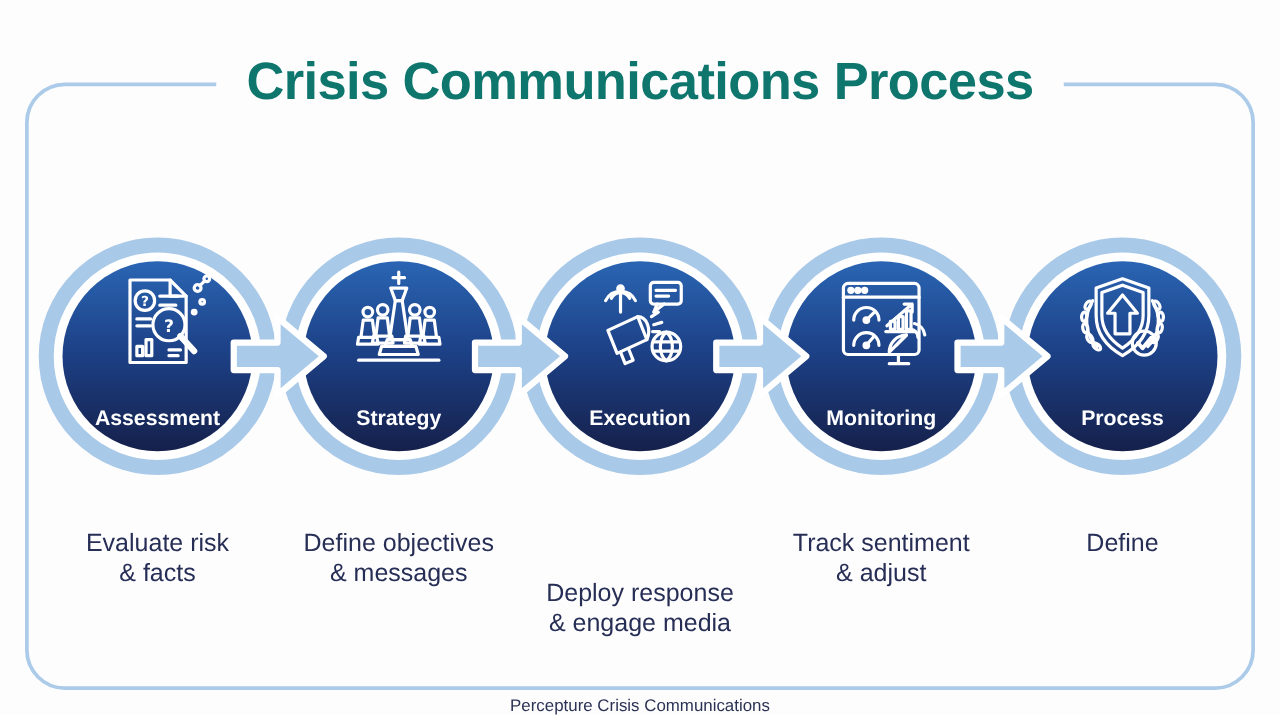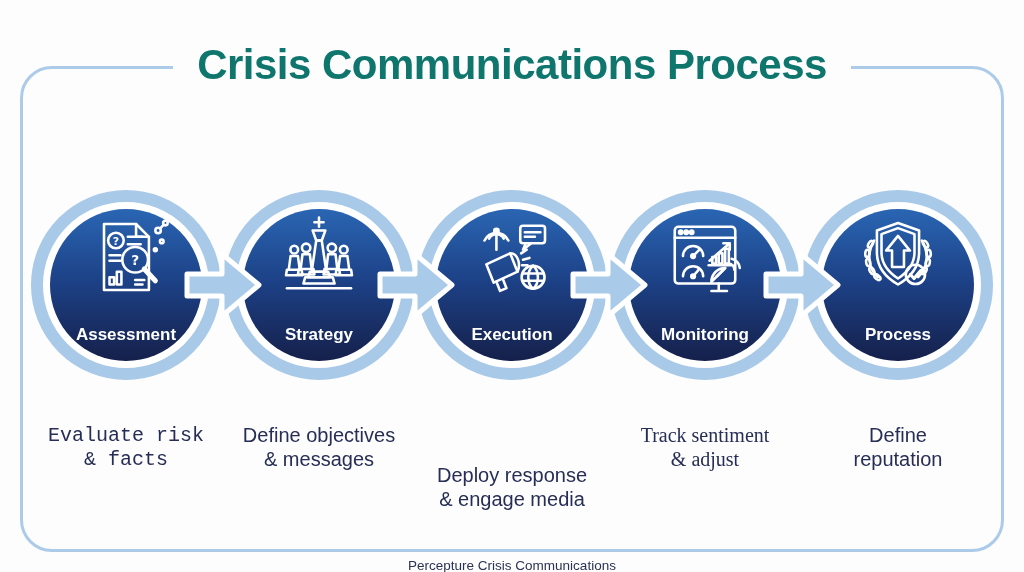--- a/index.html
+++ b/index.html
@@ -36,21 +36,21 @@
     position:absolute;left:0;right:0;top:135px;text-align:center;
     color:#ffffff;font-weight:bold;font-size:17px;
   }
   .arrow{position:absolute;top:240px;z-index:4;}
   .desc{
     position:absolute;top:424px;width:220px;text-align:center;
     color:#272e55;font-size:20px;line-height:23.5px;z-index:2;
   }
   .n1{left:31px;}  .n2{left:224px;} .n3{left:417px;} .n4{left:610px;} .n5{left:803px;}
   .a1{left:182px;} .a2{left:375px;} .a3{left:568px;} .a4{left:761px;}
-  .d1{left:16px;font-family:Liberation Mono, monospace;}  .d2{left:209px;} .d3{left:402px;margin-top:40px;} .d4{left:595px;font-family:Liberation Serif, serif;} .d5{left:788px;}
+  .d1{left:16px;}  .d2{left:209px;} .d3{left:402px;margin-top:40px;} .d4{left:595px;} .d5{left:788px;}
   .ic{stroke:#ffffff;stroke-width:2.8;fill:none;stroke-linecap:round;stroke-linejoin:round;}
   .ic text{stroke:none;fill:#ffffff;font-family:"DejaVu Sans",sans-serif;font-weight:bold;text-anchor:middle;}
 </style>
 </head>
 <body>
 
 <div class="canvas">
 
   <div class="frame"></div>
 
@@ -210,20 +210,19 @@
   <div class="desc d3">
     <div>Deploy response</div>
     <div>&amp; engage media</div>
   </div>
   <div class="desc d4">
     <div>Track sentiment</div>
     <div>&amp; adjust</div>
   </div>
   <div class="desc d5">
     <div>Define</div>
-    <div>reputation</div>
   </div>
 
   <div class="footer-wrap">
     <span>Percepture Crisis Communications</span>
   </div>
 
 </div>
 
 </body></html>

